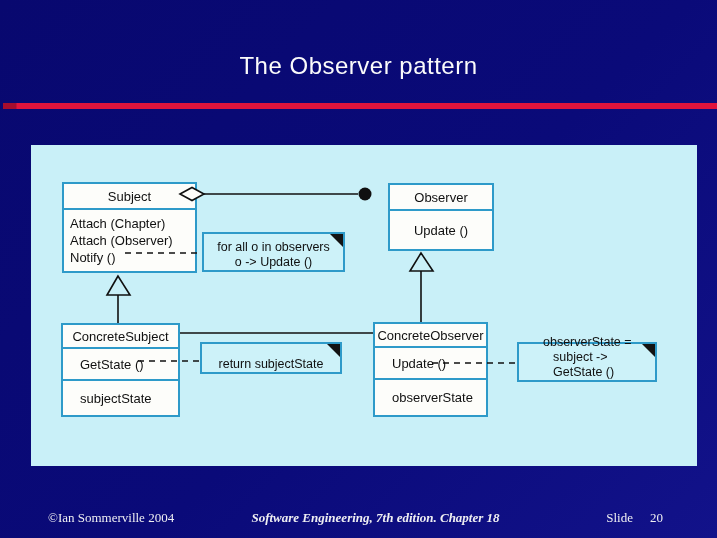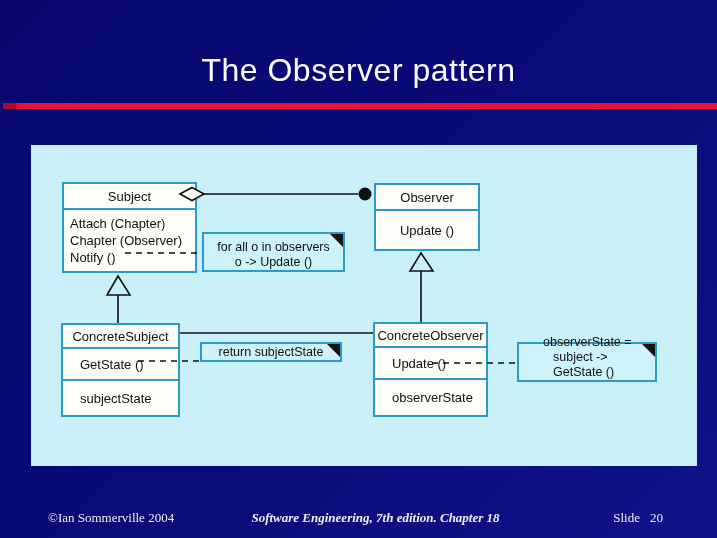--- a/index.html
+++ b/index.html
@@ -3,21 +3,21 @@
 <meta charset="utf-8">
 <style>
   html,body{margin:0;padding:0;background:#333;}
   .slide{
     position:relative;width:717px;height:538px;overflow:hidden;
     background:linear-gradient(135deg,#08086f 0%,#0a0a79 55%,#12128a 100%);
     font-family:"Liberation Sans",sans-serif;
   }
   .title{
     position:absolute;left:0;top:52px;width:100%;
-    text-align:center;color:#fbfbfb;font-size:32px;letter-spacing:.5px;
+    text-align:center;color:#fbfbfb;font-size:24px;letter-spacing:.5px;
   }
   .rule{
     position:absolute;left:3px;top:103px;width:714px;height:6px;
     background:linear-gradient(90deg,#a50d2d 0px,#a50d2d 13px,#e0143c 14px,#e0143c 100%);
   }
   .diagram{
     position:absolute;left:31px;top:145px;width:666px;height:321px;
     background:#c9f0f8;
   }
   
@@ -45,42 +45,42 @@
   .note.centered{text-align:center;}
   .note.leftal{padding-left:24px;}
   .note.leftal .nl2{padding-left:10px;}
   
   .overlay{position:absolute;left:0;top:0;pointer-events:none;}
   
   .footer{position:absolute;left:0;top:510px;width:100%;height:22px;color:#efeff2;
     font-family:"Liberation Serif",serif;font-size:13px;}
   .f-center{position:absolute;left:50px;right:16px;text-align:center;font-weight:bold;font-style:italic;}
   .f-left{position:absolute;left:48px;font-family:Liberation Serif, serif;}
-  .f-right{position:absolute;right:54px;display:flex;gap:10px;}
+  .f-right{position:absolute;right:54px;display:flex;gap:17px;}
 </style>
 </head>
 <body>
 
 <div class="slide">
 
   <div class="title">The Observer pattern</div>
   <div class="rule"></div>
 
   <div class="diagram">
 
     <div class="cls" style="left:31px;top:37px;width:135px;height:91px">
       <div class="cls-h" style="height:24px">Subject</div>
       <div class="sec" style="flex:1">
         <div class="m">Attach (Chapter)</div>
-        <div class="m">Chapter (Observer)</div>
+        <div class="m">Attach (Observer)</div>
         <div class="m">Notify ()</div>
       </div>
     </div>
 
-    <div class="cls" style="left:343px;top:38px;width:106px;height:68px">
+    <div class="cls" style="left:357px;top:38px;width:106px;height:68px">
       <div class="cls-h" style="height:24px">Observer</div>
       <div class="sec center-op" style="flex:1">
         <div class="m">Update ()</div>
       </div>
     </div>
 
     <div class="cls" style="left:30px;top:178px;width:119px;height:94px">
       <div class="cls-h" style="height:22px">ConcreteSubject</div>
       <div class="sec padded" style="height:30px">
         <div class="m">GetState ()</div>
@@ -99,21 +99,21 @@
         <div class="m">observerState</div>
       </div>
     </div>
 
     <div class="note centered" style="left:171px;top:87px;width:143px;height:40px">
       <span class="fold"></span>
       <div class="nl">for all o in observers</div>
       <div class="nl">o -&gt; Update ()</div>
     </div>
 
-    <div class="note centered" style="left:169px;top:197px;width:142px;height:20px">
+    <div class="note centered" style="left:169px;top:197px;width:142px;height:32px">
       <span class="fold"></span>
       <div class="nl">return subjectState</div>
     </div>
 
     <div class="note leftal" style="left:486px;top:197px;width:140px;height:40px">
       <span class="fold"></span>
       <div class="nl">observerState =</div>
       <div class="nl nl2">subject -&gt; GetState ()</div>
     </div>
 

